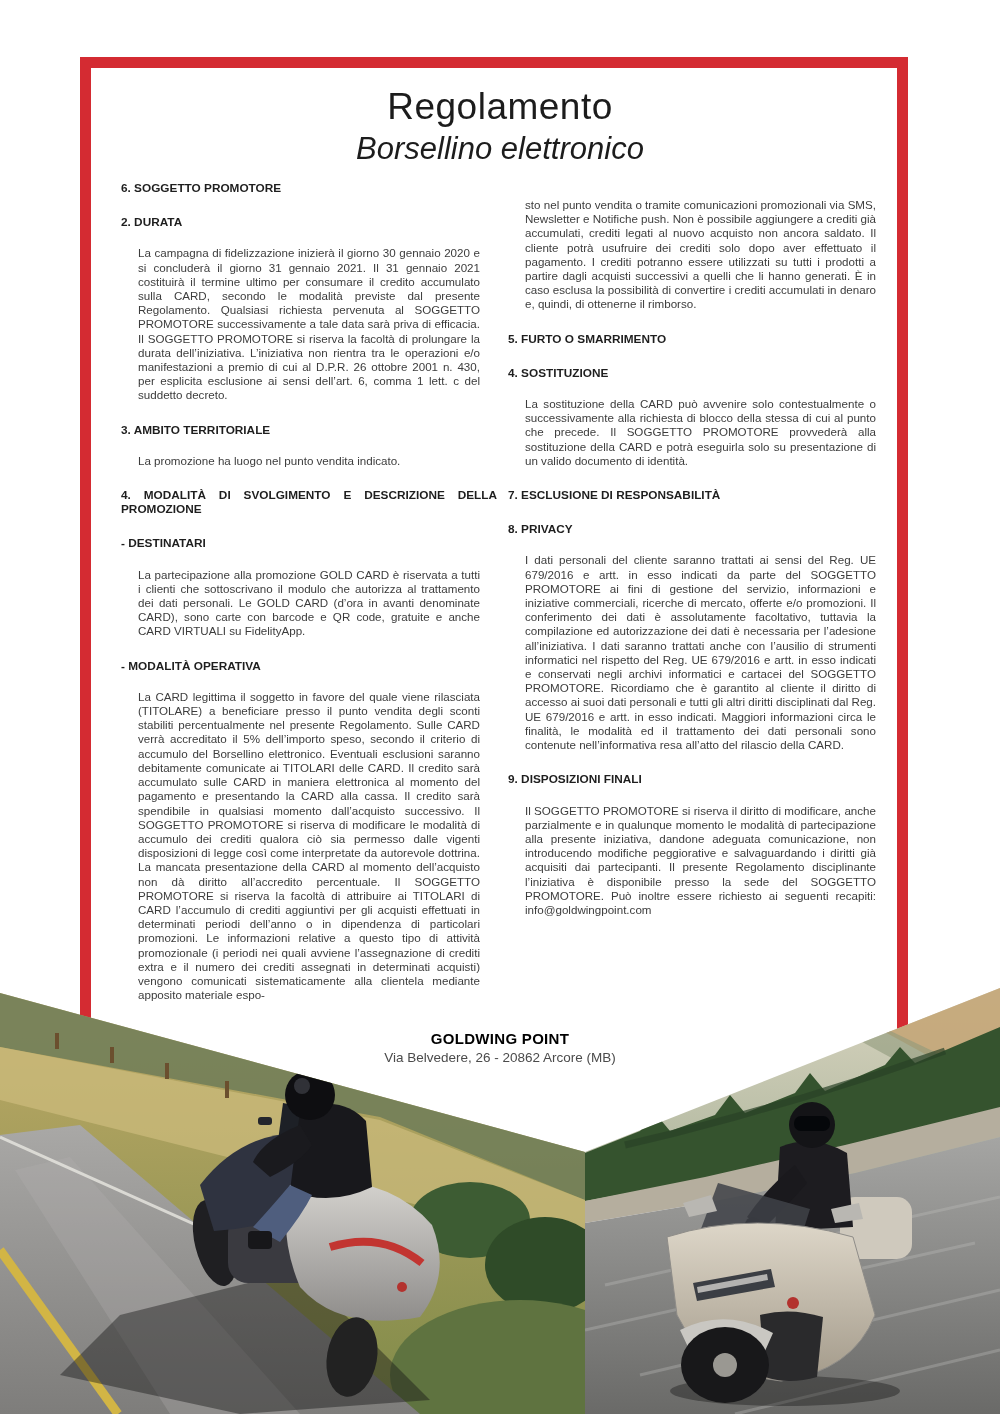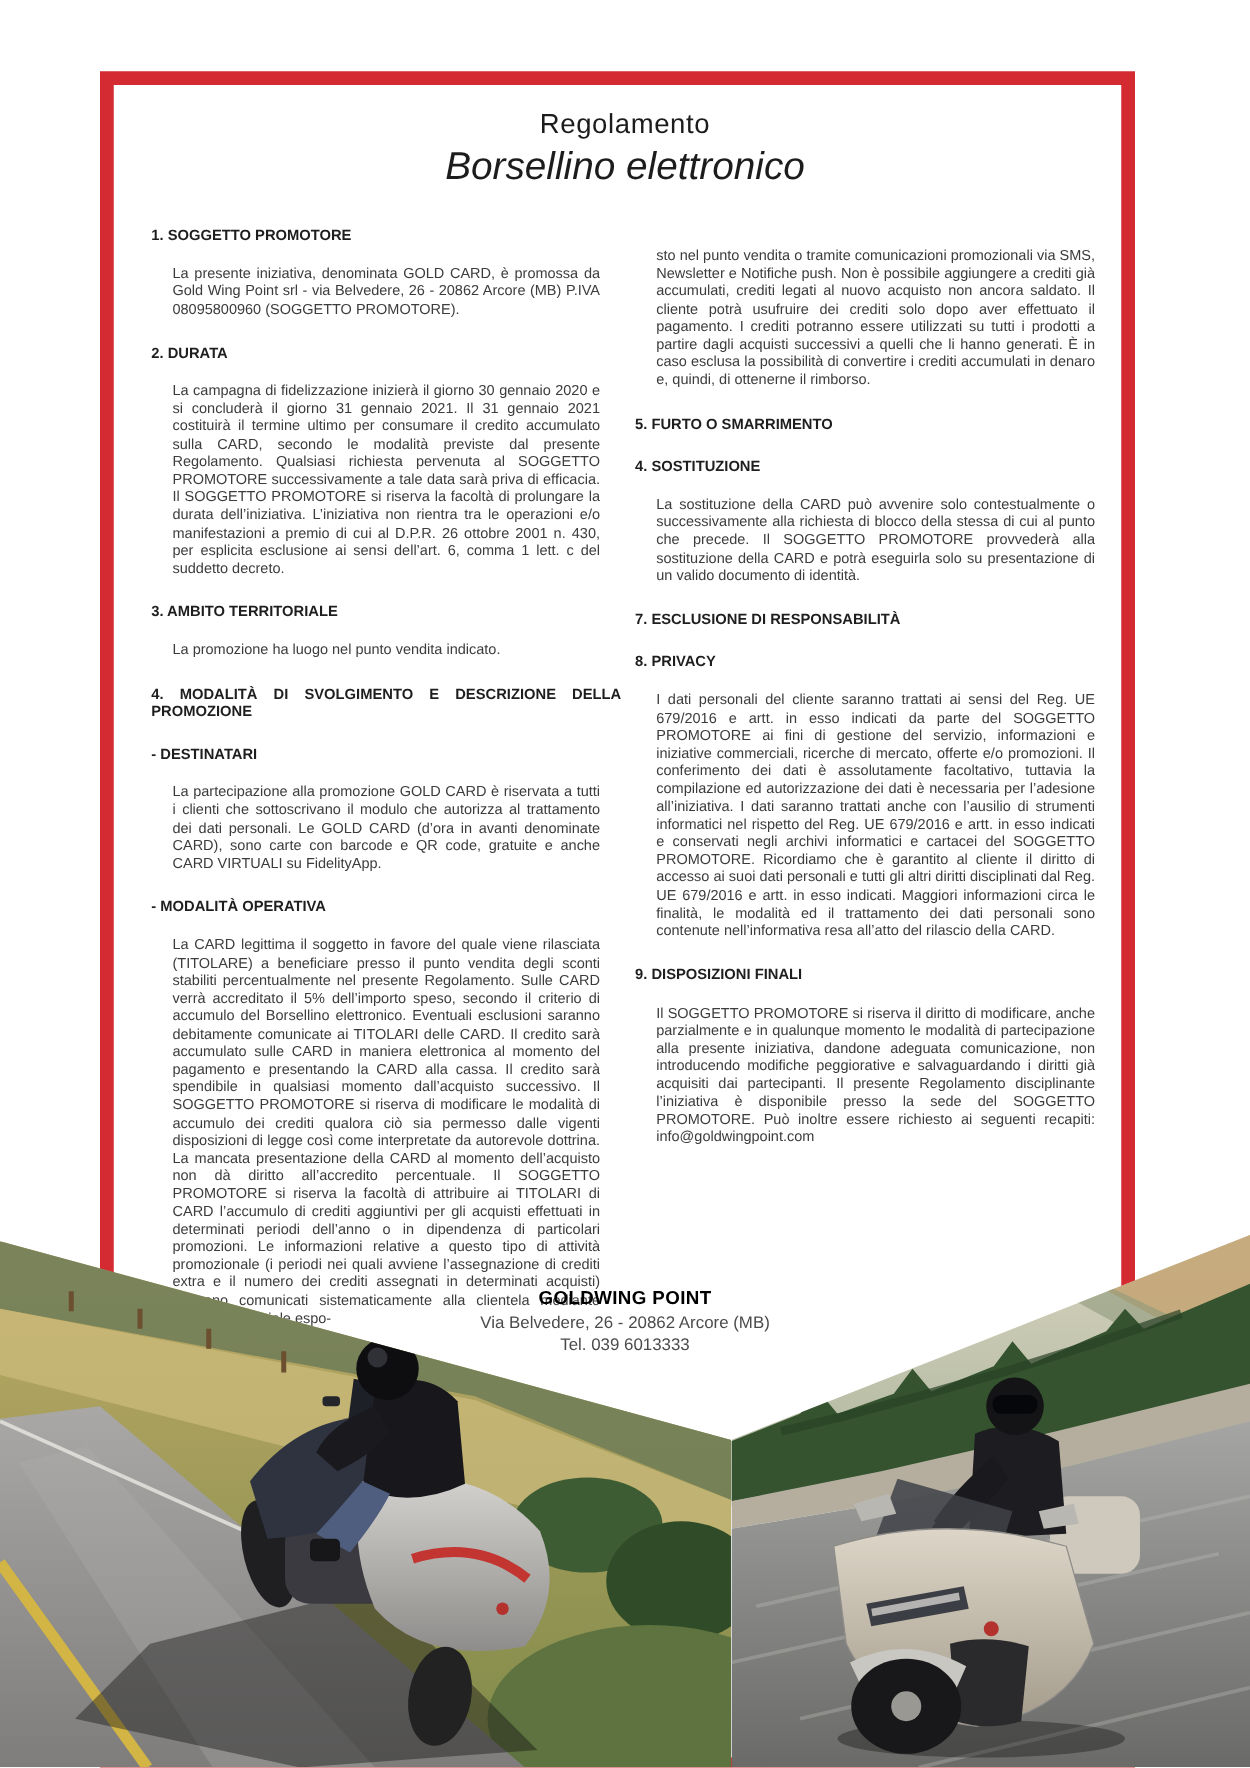--- a/index.html
+++ b/index.html
@@ -7,21 +7,21 @@
   body {
     position:relative; background:#ffffff; overflow:hidden;
     font-family:"Liberation Sans","DejaVu Sans",sans-serif;
     -webkit-font-smoothing:antialiased;
   }
   .frame {
     position:absolute; left:80px; top:57px; width:828px; height:1360px;
     border:11px solid #d42b32; z-index:1;
   }
   .title-wrap { position:absolute; top:86px; left:0; width:100%; text-align:center; z-index:2; color:#1c1c1c; }
-  .doc-title { font-size:22px; font-weight:400; letter-spacing:.5px; }
+  .doc-title { font-size:37px; font-weight:400; letter-spacing:.5px; }
   .doc-subtitle { font-size:31px; font-style:italic; font-weight:400; margin-top:3px; }
 
   .columns { position:absolute; left:121px; top:181px; width:772px; display:flex; gap:11px; z-index:2; }
   .col { text-align:justify; color:#3c3c3c; font-size:11.6px; line-height:14.2px; }
   .col-left { width:376px; }
   .col-right { width:385px; }
   .sec { font-size:11.8px; font-weight:bold; color:#1e1e1e; margin-top:20px; text-align:justify; }
   .sec.first { margin-top:0; }
   .sub { }
   p.body { margin:17px; }
@@ -47,22 +47,21 @@
 
 <div class="frame"></div>
 
 <div class="title-wrap">
   <div class="doc-title">Regolamento</div>
   <div class="doc-subtitle">Borsellino elettronico</div>
 </div>
 
 <div class="columns">
   <div class="col col-left">
-    <div class="sec first">1. SOGGETTO PROMOTORE</div>
-    <p class="body">La presente iniziativa, denominata GOLD CARD, è promossa da Gold Wing Point srl - via Belvedere, 26 - 20862 Arcore (MB) P.IVA 08095800960 (SOGGETTO PROMOTORE).</p>
+    <div class="sec first">6. SOGGETTO PROMOTORE</div>
     <div class="sec">2. DURATA</div>
     <p class="body">La campagna di fidelizzazione inizierà il giorno 30 gennaio 2020 e si concluderà il giorno 31 gennaio 2021. Il 31 gennaio 2021 costituirà il termine ultimo per consumare il credito accumulato sulla CARD, secondo le modalità previste dal presente Regolamento. Qualsiasi richiesta pervenuta al SOGGETTO PROMOTORE successivamente a tale data sarà priva di efficacia. Il SOGGETTO PROMOTORE si riserva la facoltà di prolungare la durata dell’iniziativa. L’iniziativa non rientra tra le operazioni e/o manifestazioni a premio di cui al D.P.R. 26 ottobre 2001 n. 430, per esplicita esclusione ai sensi dell’art. 6, comma 1 lett. c del suddetto decreto.</p>
     <div class="sec">3. AMBITO TERRITORIALE</div>
     <p class="body">La promozione ha luogo nel punto vendita indicato.</p>
     <div class="sec">4. MODALITÀ DI SVOLGIMENTO E DESCRIZIONE DELLA PROMOZIONE</div>
     <div class="sec sub">- DESTINATARI</div>
     <p class="body">La partecipazione alla promozione GOLD CARD è riservata a tutti i clienti che sottoscrivano il modulo che autorizza al trattamento dei dati personali. Le GOLD CARD (d’ora in avanti denominate CARD), sono carte con barcode e QR code, gratuite e anche CARD VIRTUALI su FidelityApp.</p>
     <div class="sec sub">- MODALITÀ OPERATIVA</div>
     <p class="body">La CARD legittima il soggetto in favore del quale viene rilasciata (TITOLARE) a beneficiare presso il punto vendita degli sconti stabiliti percentualmente nel presente Regolamento. Sulle CARD verrà accreditato il 5% dell’importo speso, secondo il criterio di accumulo del Borsellino elettronico. Eventuali esclusioni saranno debitamente comunicate ai TITOLARI delle CARD. Il credito sarà accumulato sulle CARD in maniera elettronica al momento del pagamento e presentando la CARD alla cassa. Il credito sarà spendibile in qualsiasi momento dall’acquisto successivo. Il SOGGETTO PROMOTORE si riserva di modificare le modalità di accumulo dei crediti qualora ciò sia permesso dalle vigenti disposizioni di legge così come interpretate da autorevole dottrina. La mancata presentazione della CARD al momento dell’acquisto non dà diritto all’accredito percentuale. Il SOGGETTO PROMOTORE si riserva la facoltà di attribuire ai TITOLARI di CARD l’accumulo di crediti aggiuntivi per gli acquisti effettuati in determinati periodi dell’anno o in dipendenza di particolari promozioni. Le informazioni relative a questo tipo di attività promozionale (i periodi nei quali avviene l’assegnazione di crediti extra e il numero dei crediti assegnati in determinati acquisti) vengono comunicati sistematicamente alla clientela mediante apposito materiale espo-</p>
   </div>
@@ -75,21 +74,20 @@
     <div class="sec">8. PRIVACY</div>
     <p class="body">I dati personali del cliente saranno trattati ai sensi del Reg. UE 679/2016 e artt. in esso indicati da parte del SOGGETTO PROMOTORE ai fini di gestione del servizio, informazioni e iniziative commerciali, ricerche di mercato, offerte e/o promozioni. Il conferimento dei dati è assolutamente facoltativo, tuttavia la compilazione ed autorizzazione dei dati è necessaria per l’adesione all’iniziativa. I dati saranno trattati anche con l’ausilio di strumenti informatici nel rispetto del Reg. UE 679/2016 e artt. in esso indicati e conservati negli archivi informatici e cartacei del SOGGETTO PROMOTORE. Ricordiamo che è garantito al cliente il diritto di accesso ai suoi dati personali e tutti gli altri diritti disciplinati dal Reg. UE 679/2016 e artt. in esso indicati. Maggiori informazioni circa le finalità, le modalità ed il trattamento dei dati personali sono contenute nell’informativa resa all’atto del rilascio della CARD.</p>
     <div class="sec">9. DISPOSIZIONI FINALI</div>
     <p class="body">Il SOGGETTO PROMOTORE si riserva il diritto di modificare, anche parzialmente e in qualunque momento le modalità di partecipazione alla presente iniziativa, dandone adeguata comunicazione, non introducendo modifiche peggiorative e salvaguardando i diritti già acquisiti dai partecipanti. Il presente Regolamento disciplinante l’iniziativa è disponibile presso la sede del SOGGETTO PROMOTORE. Può inoltre essere richiesto ai seguenti recapiti: info@goldwingpoint.com</p>
   </div>
 </div>
 
 <div class="footer">
   <div class="store">GOLDWING POINT</div>
   <div class="addr">Via Belvedere, 26 - 20862 Arcore (MB)</div>
-  <div class="tel">Tel. 039 6013333</div>
 </div>
 
 <div class="photos">
 
   <div class="photo-left">
     <svg viewBox="0 0 585 429" preserveAspectRatio="none">
       <defs>
         <linearGradient id="grassL" x1="0" y1="0" x2="0" y2="1">
           <stop offset="0" stop-color="#c0ab68"></stop>
             <stop offset="1" stop-color="#7f8a49"></stop>

